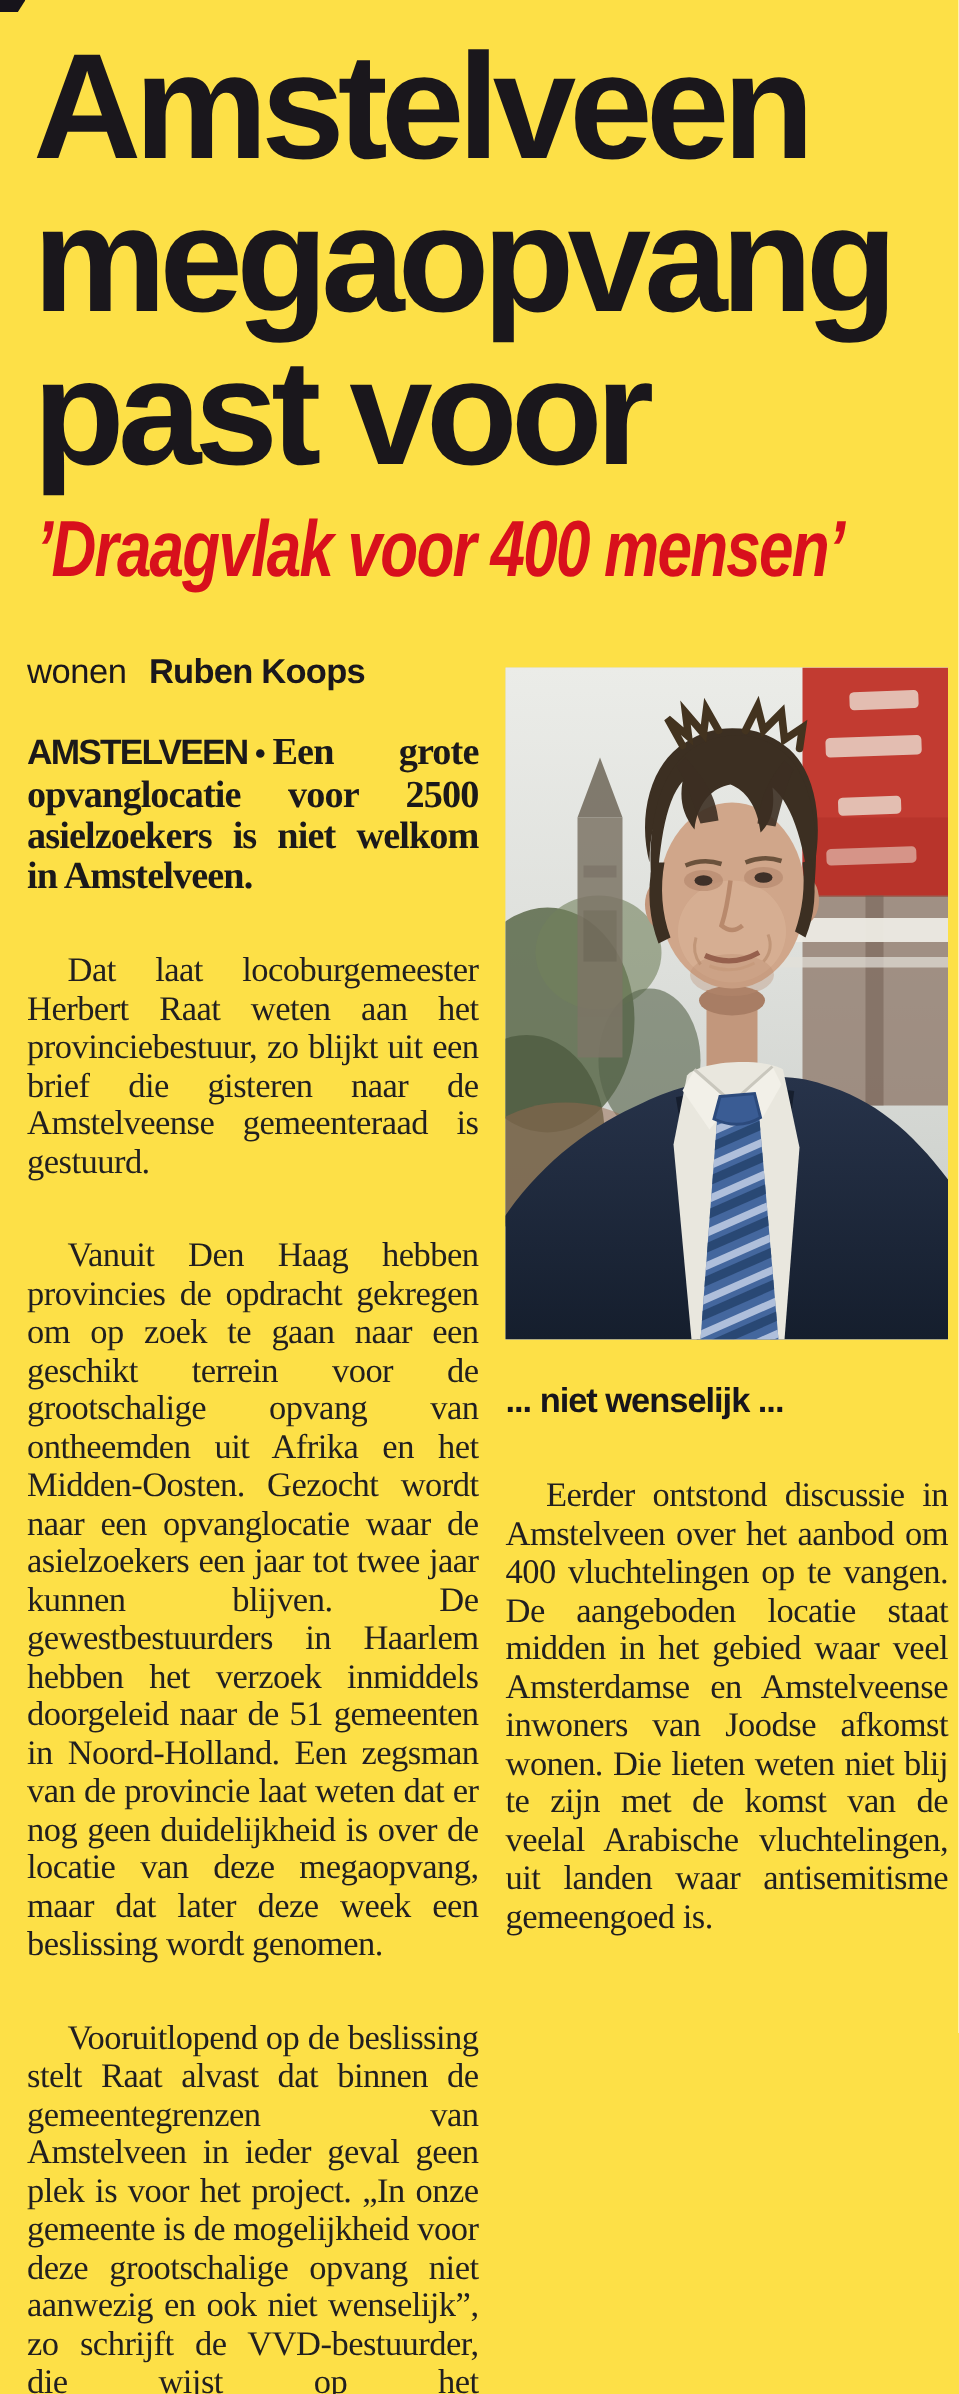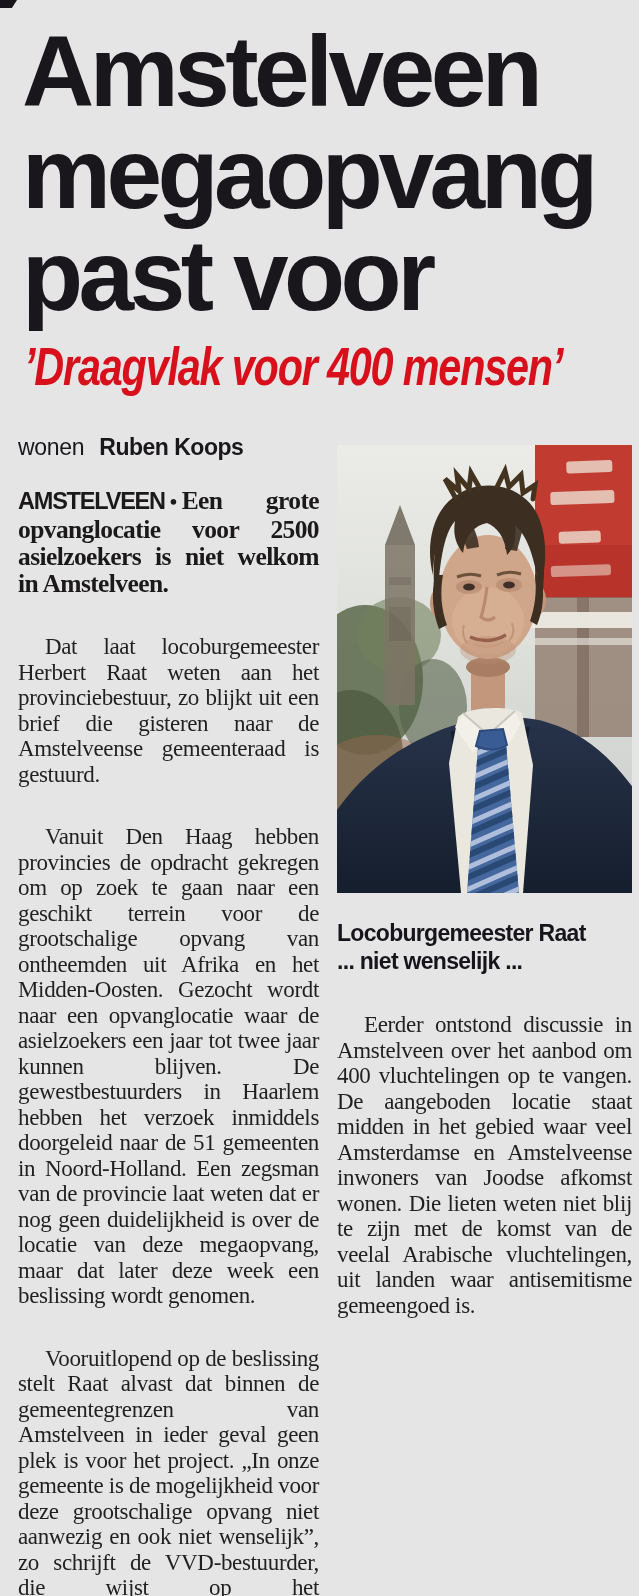--- a/index.html
+++ b/index.html
@@ -1,19 +1,19 @@
 <!DOCTYPE html>
 <html lang="nl"><head>
 <meta charset="utf-8">
 <style>
   * { margin:0; padding:0; box-sizing:border-box; }
   html,body { background:#ffffff; }
   .page {
     position:relative; width:639px; height:1596px;
-    background:#e5e5e5; overflow:hidden;
+    background:#fde047; overflow:hidden;
     font-family:"Liberation Sans", sans-serif;
     color:#211f20;
   }
   .corner-chip {
     position:absolute; left:0; top:0; width:17px; height:8px;
     background:#17141b;
     clip-path:polygon(0 0, 100% 0, 70% 100%, 0 100%);
   }
   .headline {
     position:absolute; left:22px; top:20px;
@@ -207,20 +207,19 @@
         <path d="M120,60 C132,74 140,84 142,102 L130,104 C124,88 120,74 114,66 Z" opacity="0.9"></path>
         <path d="M186,62 C176,74 170,86 168,104 L180,106 C184,90 188,76 192,68 Z" opacity="0.9"></path>
         <path d="M98,130 C94,150 96,168 102,184 L110,180 C104,164 103,146 106,130 Z"></path>
         <path d="M204,128 C208,148 206,166 200,180 L193,176 C198,162 200,146 198,130 Z"></path>
         <path d="M118,52 L108,34 L122,46 L120,30 L132,44 L134,28 L142,42" stroke="#43331f" stroke-width="5" fill="none" stroke-linecap="round"></path>
         <path d="M160,42 L168,26 L172,42 L184,30 L186,48 L198,40 L196,54" stroke="#43331f" stroke-width="5" fill="none" stroke-linecap="round"></path>
       </g>
     </svg>
 
     <div class="caption">
-      <div>Locoburgemeester Raat</div>
       <div>... niet wenselijk ...</div>
     </div>
 
     <p class="bodypar indent">Eerder ontstond discussie in Amstelveen over het aanbod om 400 vluchtelingen op te vangen. De aangeboden locatie staat midden in het gebied waar veel Amsterdamse en Amstelveense inwoners van Joodse afkomst wonen. Die lieten weten niet blij te zijn met de komst van de veelal Arabische vluchtelingen, uit landen waar antisemitisme gemeengoed is.</p>
   </div>
 
 </div>
 
 </body></html>

